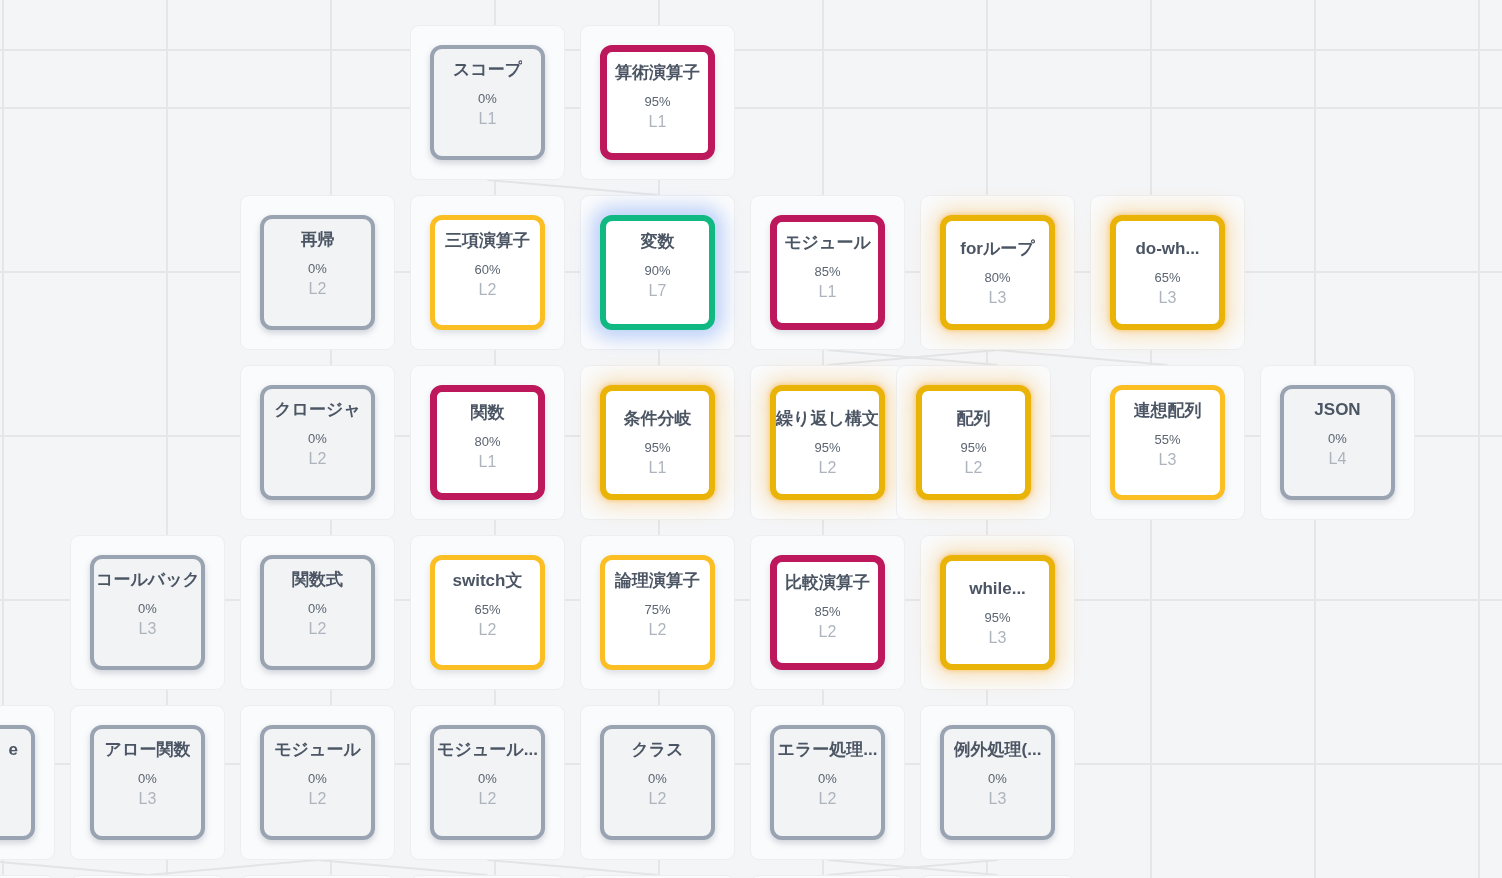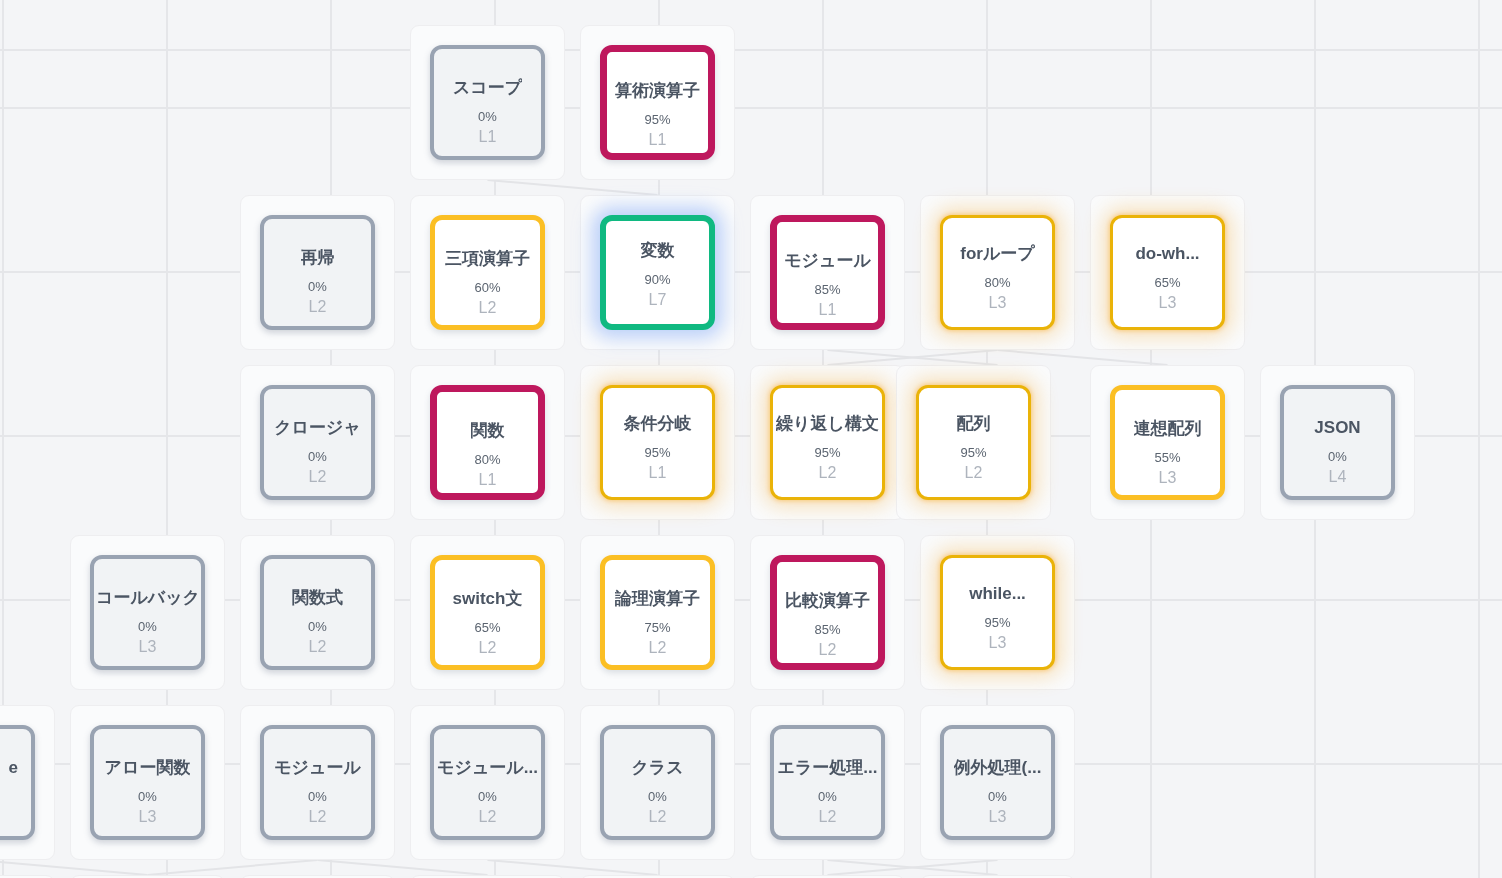--- a/index.html
+++ b/index.html
@@ -28,21 +28,21 @@
     z-index:2;
   }
 
   .card{
     position:absolute;
     left:19px;top:19px;
     width:115px;height:115px;
     border-radius:12px;
     background:#ffffff;
     display:flex;flex-direction:column;align-items:center;
-    padding-top:27px;
+    padding-top:9px;
     cursor:pointer;
     z-index:3;
   }
   .card .title{
     font-size:17px;font-weight:bold;color:#4b5563;
     line-height:24px;white-space:nowrap;overflow:hidden;
     max-width:103px;text-align:center;
   }
   .card .pct{margin-top:9px;font-size:13px;color:#5b6470;line-height:16px;}
   .card .lvl{margin-top:5px;font-size:16px;color:#aeb4bd;line-height:13px;}
@@ -54,27 +54,27 @@
   }
   .card.done{
     border:7px solid #be185d;
     box-shadow:0 3px 6px rgba(96,108,128,.20);
   }
   .card.progress{
     border:5px solid #fbbf24;
     box-shadow:0 3px 6px rgba(96,108,128,.20);
   }
   .card.due{
-    border:3px solid #eab308;
-    padding-top:24px;
+    border:6px solid #eab308;
+    padding-top:16px;
     box-shadow:0 0 4px 1px rgba(246,166,35,.45),0 0 20px 7px rgba(246,166,35,.30);
   }
   .card.selected{
     border:6px solid #10b981;
-    padding-top:18px;
+    padding-top:9px;
     box-shadow:0 0 18px 8px rgba(147,180,247,.60);
   }
   .card.partial-left{align-items:flex-end;}
   .card.partial-left .title{padding-right:13px;text-align:right;}
 </style>
 </head>
 <body>
 
 <div class="stage">
   <svg class="edges" id="edges-svg" width="1502" height="878">

